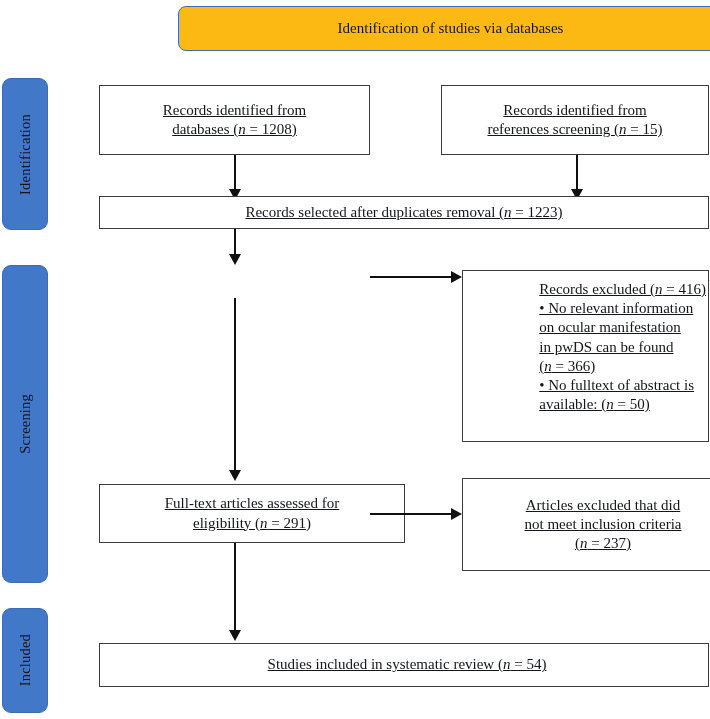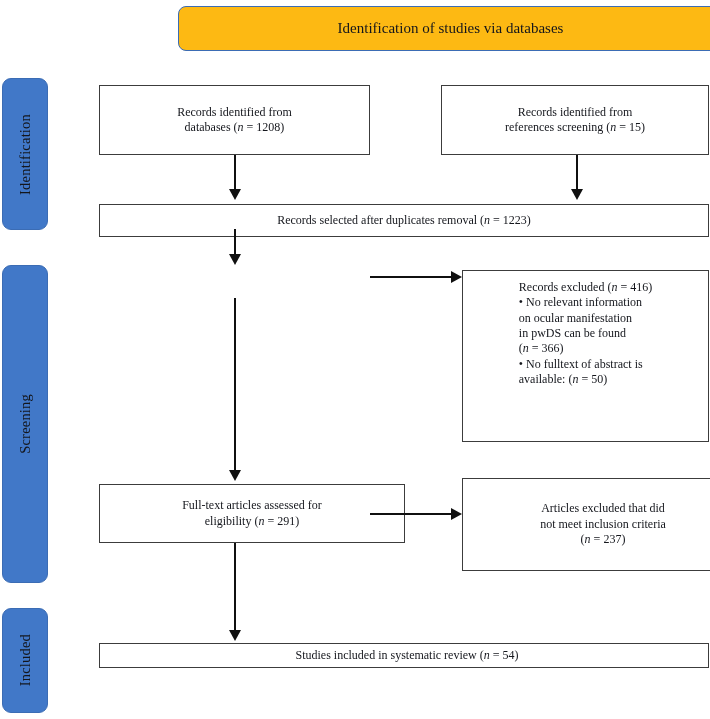--- a/index.html
+++ b/index.html
@@ -58,30 +58,31 @@
     position: absolute;
     box-sizing: border-box;
     background: #ffffff;
     border: 1.4px solid #3c3c3c;
     display: flex;
     align-items: center;
     justify-content: center;
     padding: 2px 6px;
   }
   .flow-box .box-text {
-    font-size: 12px;
+    font-size: 15px;
     line-height: 1.28;
     color: #14161c;
     text-align: center;
     white-space: pre-line;
+    text-decoration: underline;
   }
   .flow-box.align-left {
     align-items: flex-start;
-    justify-content: center;
-    padding: 9px 12px 6px 12px;
+    justify-content: flex-end;
+    padding: 9px 2px 6px 12px;
   }
   .flow-box.align-left .box-text {
     text-align: left;
   }
   .box-text i { font-style: italic; }
 
   
   .vline {
     position: absolute;
     background: #101010;
@@ -137,21 +138,21 @@
   <div class="flow-box" style="left:441px; top:85px; width:268px; height:70px;">
     <span class="box-text">Records identified from<br>references screening (<i>n</i> = 15)</span>
   </div>
 
   <div class="vline" style="left:234px; top:155px; height:38px;"></div>
   <div class="arrow-down" style="left:229px; top:189px;"></div>
 
   <div class="vline" style="left:576px; top:155px; height:38px;"></div>
   <div class="arrow-down" style="left:571px; top:189px;"></div>
 
-  <div class="flow-box" style="left:99px; top:204px; width:610px; height:33px;">
+  <div class="flow-box" style="left:99px; top:196px; width:610px; height:33px;">
     <span class="box-text">Records selected after duplicates removal (<i>n</i> = 1223)</span>
   </div>
 
   <div class="vline" style="left:234px; top:229px; height:29px;"></div>
   <div class="arrow-down" style="left:229px; top:254px;"></div>
 
 
   <div class="hline" style="left:370px; top:276px; width:83px;"></div>
   <div class="arrow-right" style="left:451px; top:271px;"></div>
 
@@ -169,17 +170,17 @@
   <div class="hline" style="left:370px; top:513px; width:83px;"></div>
   <div class="arrow-right" style="left:451px; top:508px;"></div>
 
   <div class="flow-box" style="left:462px; top:478px; width:282px; height:93px;">
     <span class="box-text">Articles excluded that did<br>not meet inclusion criteria<br>(<i>n</i> = 237)</span>
   </div>
 
   <div class="vline" style="left:234px; top:543px; height:89px;"></div>
   <div class="arrow-down" style="left:229px; top:630px;"></div>
 
-  <div class="flow-box" style="left:99px; top:643px; width:610px; height:25px;padding-left:12px;">
+  <div class="flow-box" style="left:99px; top:643px; width:610px; height:44px;padding-left:12px;">
     <span class="box-text">Studies included in systematic review (<i>n</i> = 54)</span>
   </div>
 
 </div>
 
 </body></html>

